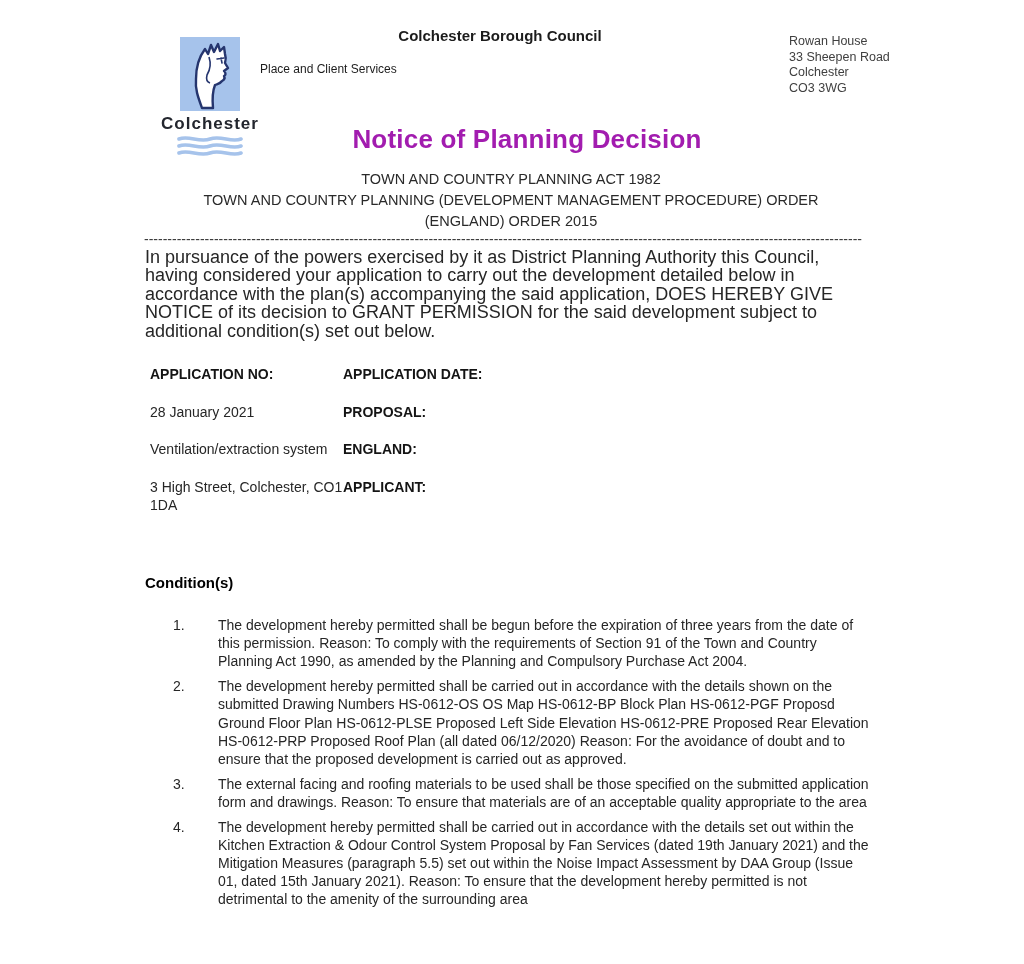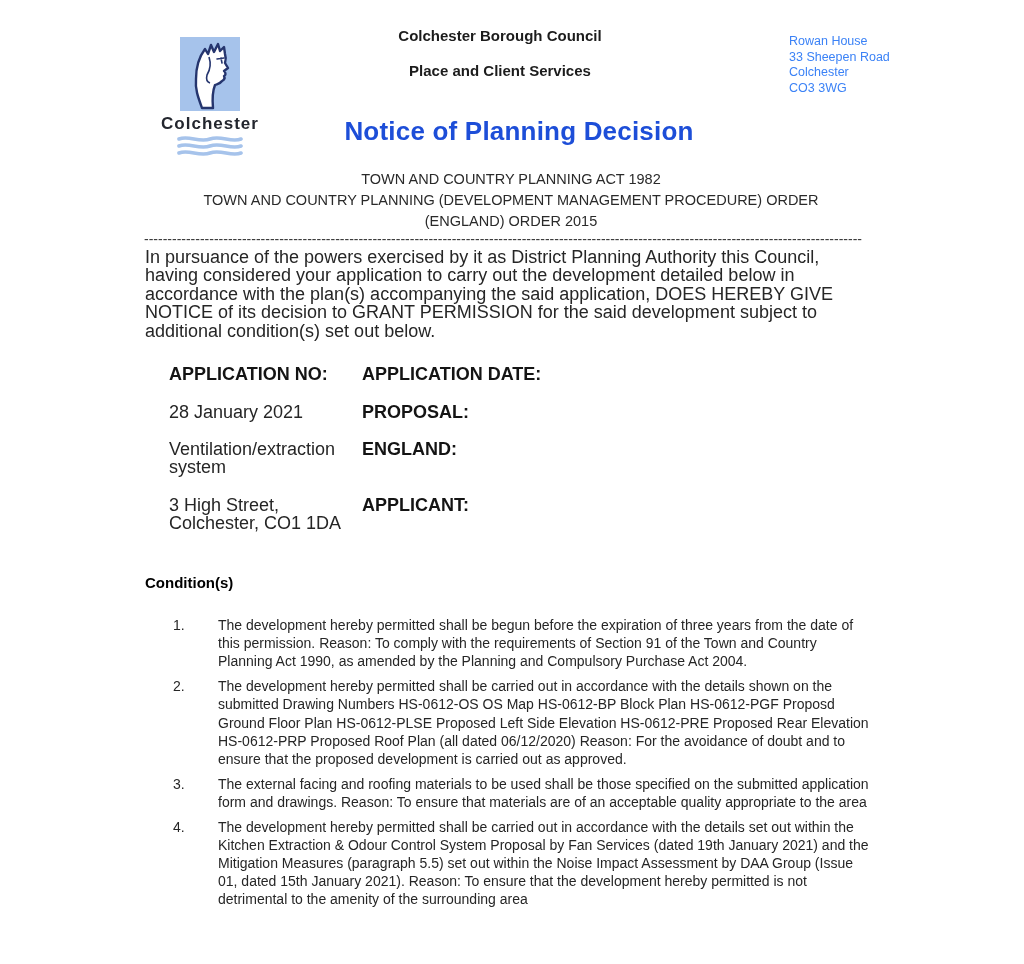--- a/index.html
+++ b/index.html
@@ -22,38 +22,38 @@
     font-size:17px;
     font-weight:bold;
     letter-spacing:1px;
     color:#23262e;
   }
   .logo-waves{display:block;margin:1px auto 0 auto;}
 
   
   .council{left:260px;top:27px;width:480px;text-align:center;
     font-size:15px;font-weight:bold;color:#1c1c1c;}
-  .dept{left:260px;top:62px;width:480px;text-align:center;
-    font-size:15px;font-weight:bold;color:#1c1c1c;}
-  .address{left:789px;top:34px;font-size:12.5px;line-height:15.5px;color:#3b82f6;}
-  .title{left:215px;top:112px;width:600px;margin:4px;text-align:center;
-    font-size:26px;font-weight:bold;color:#1d4ed8;letter-spacing:0.2px;}
+  .dept{left:260px;top:62px;width:480px;text-align:left;
+    font-size:12px;font-weight:normal;color:#1c1c1c;}
+  .address{left:789px;top:34px;font-size:12.5px;line-height:15.5px;color:#404040;}
+  .title{left:215px;top:112px;width:600px;margin:12px;text-align:center;
+    font-size:26px;font-weight:bold;color:#a21caf;letter-spacing:0.2px;}
 
   .statute{left:141px;top:169px;width:740px;text-align:center;
     font-size:14.5px;line-height:21px;color:#2a2a2a;}
 
   .separator{left:144px;top:232px;width:718px;height:14px;
     font-size:14px;line-height:14px;white-space:nowrap;overflow:hidden;color:#3d3d3d;}
 
   .intro{left:145px;top:248px;width:724px;margin:0;
     font-size:18px;line-height:18.4px;color:#262626;}
 
   .details{left:150px;top:365px;width:715px;
     display:grid;grid-template-columns:193px 1fr;row-gap:19.5px;
-    font-size:18px;line-height:18px;margin-left:19px;}
+    font-size:14px;line-height:18px;}
   .detail-label{font-weight:bold;color:#141414;}
   .detail-value{color:#262626;}
 
   .cond-heading{left:145px;top:574px;font-size:15px;font-weight:bold;color:#000000;}
 
   .conditions{left:173px;top:616px;width:699px;font-size:14px;line-height:18.2px;}
   .cond{display:grid;grid-template-columns:45px 1fr;margin-bottom:6.5px;}
   .cond-num{color:#262626;}
   .cond-text{color:#262626;}
 </style>

